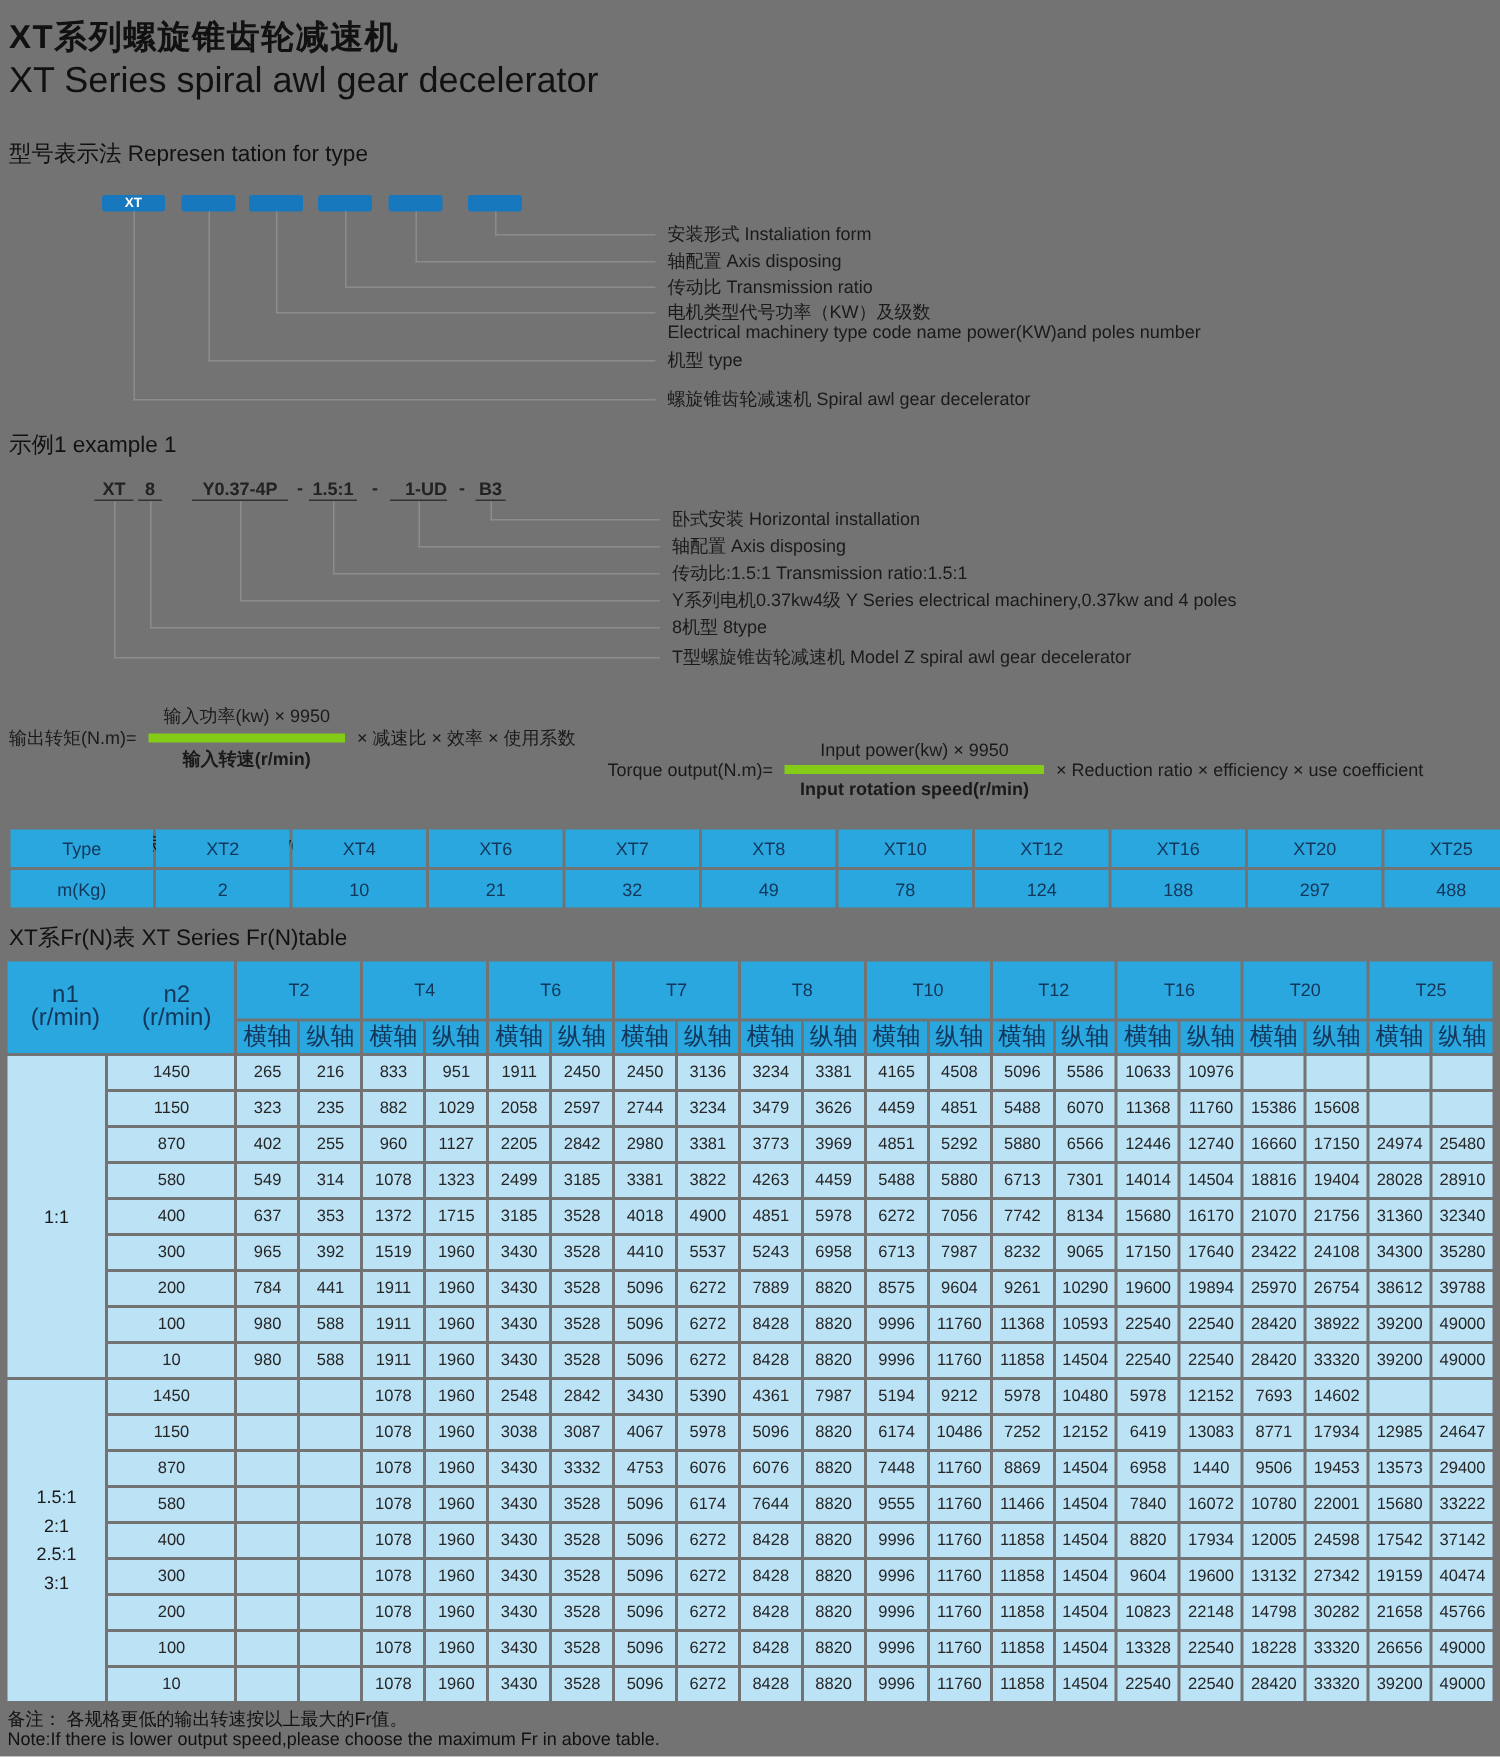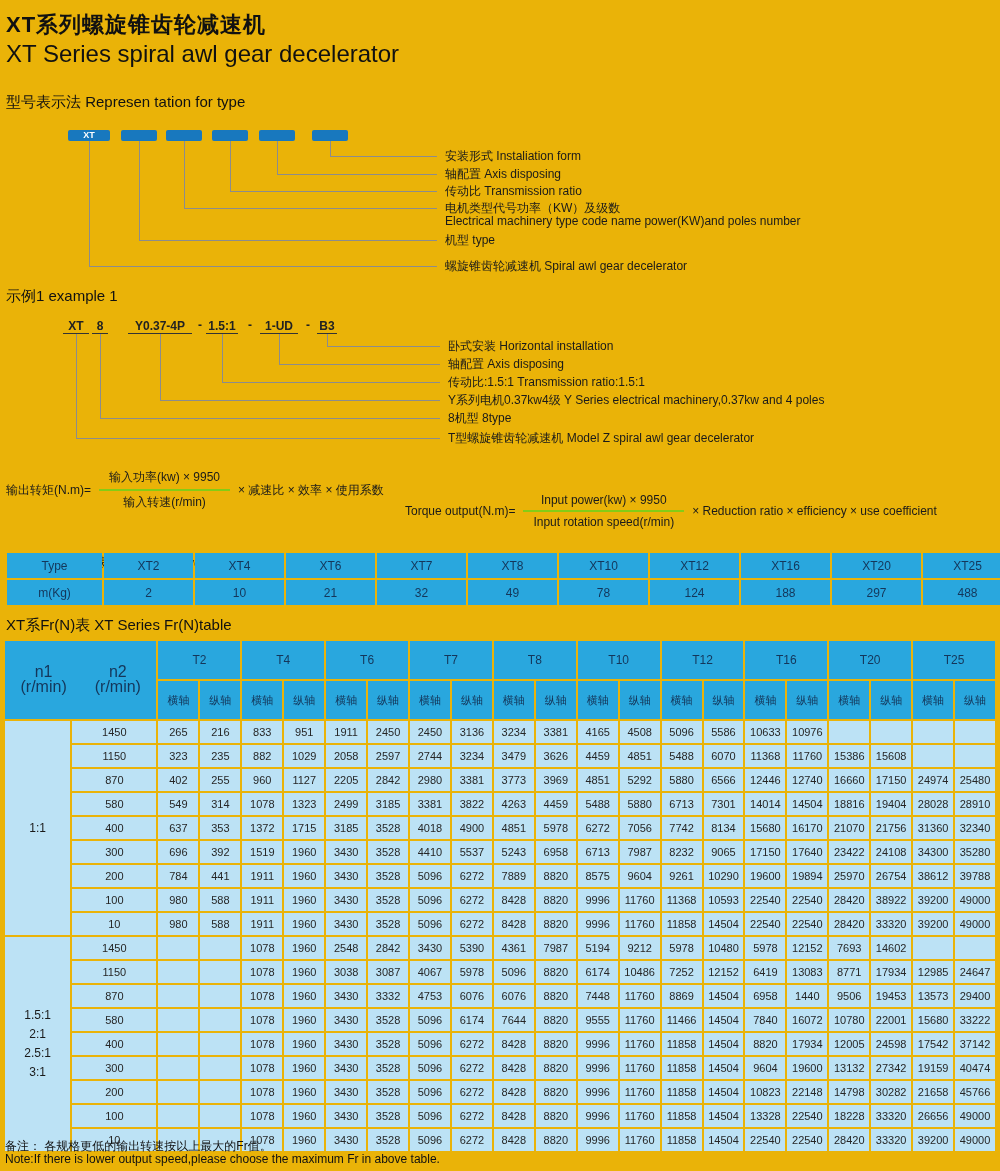--- a/index.html
+++ b/index.html
@@ -5,21 +5,21 @@
   * { margin: 0; padding: 0; box-sizing: border-box; }
   html, body { background: #fff; }
   body {
     font-family: "Liberation Sans", "DejaVu Sans", sans-serif;
     color: #111;
   }
   #page {
     position: relative;
     width: 1000px;
     height: 1171px;
-    background: #eab308;
+    background: #737373;
     overflow: hidden;
   }
   .abs { position: absolute; }
   .title-zh { left: 6px; top: 10px; font-size: 22px; font-weight: bold; letter-spacing: 1px; }
   .title-en { left: 6px; top: 40px; font-size: 24px; font-weight: 500; }
   .sec-head { font-size: 15px; color: #111; }
   .prewrap { white-space: pre-line; }
 
   
   .tbox {
@@ -38,38 +38,38 @@
   .code-seg {
     position: absolute; top: 320px; height: 14px; font-size: 12px; font-weight: bold;
     text-align: center; border-bottom: 1px solid #333; line-height: 13px; color: #222;
   }
   .code-dash { position: absolute; top: 318px; font-size: 12px; font-weight: bold; color: #222; }
 
   
   .formula-row { position: absolute; display: flex; align-items: center; font-size: 12px; color: #1a1a1a; }
   .frac { text-align: center; margin: 0 8px; }
   .frac .num { padding: 1px 10px 3px 10px; }
-  .frac .den { padding: 3px 10px 1px 10px; border-top: 2px solid #84cc16; }
+  .frac .den { padding: 3px 10px 1px 10px; border-top: 6px solid #84cc16; font-weight: bold; }
 
   
   table { border-collapse: separate; border-spacing: 2px; table-layout: fixed; }
   th, td { overflow: hidden; }
 
   .wtable { position: absolute; left: 5px; top: 551px; width: 990px; }
   .wtable th, .wtable td {
     background: #29A7DE; color: #14365A; font-size: 12px; font-weight: 400;
     text-align: center; height: 25px;
   }
 
   .frtable { position: absolute; left: 3px; top: 639px; width: 994px; }
   .frtable th {
     background: #29A7DE; color: #14365A; font-weight: 400; text-align: center;
   }
   .frtable th.tgroup { font-size: 12px; height: 38px; }
-  .frtable th.axis { font-size: 11px; height: 38px; }
+  .frtable th.axis { font-size: 16px; height: 16px; }
   .frtable th.nhead { font-size: 16px; }
   .frtable td {
     background: #BCE2F5; color: #262626; font-size: 11px; text-align: center; height: 22px;
   }
   .frtable td.group-cell { font-size: 12px; color: #1a1a1a; line-height: 19px; margin-left: 47px; }
   .nhead-inner { display: inline-block; white-space: pre-line; line-height: 15px; margin: 0 14px; }
 
   .note-line { position: absolute; left: 5px; font-size: 12px; color: #111; }
 </style>
 </head>
@@ -108,21 +108,21 @@
 
   <div class="abs sec-head" style="left:6px; top:287px;">示例1 example 1</div>
 
   <div>
     <div class="code-seg" style="left:63px; width:26px;">XT</div>
     <div class="code-seg" style="left:92px; width:16px;">8</div>
     <div class="code-seg" style="left:128px; width:64px;">Y0.37-4P</div>
     <div class="code-dash" style="left:198px;">-</div>
     <div class="code-seg" style="left:206px; width:32px;">1.5:1</div>
     <div class="code-dash" style="left:248px;">-</div>
-    <div class="code-seg" style="left:260px; width:38px;">1-UD</div>
+    <div class="code-seg" style="left:260px; width:38px;text-align:right;">1-UD</div>
     <div class="code-dash" style="left:306px;">-</div>
     <div class="code-seg" style="left:317px; width:20px;">B3</div>
 
     <div class="conn" style="left:327px; top:334px; width:113px; height:13px;"></div>
     <div class="conn" style="left:279px; top:334px; width:161px; height:31px;"></div>
     <div class="conn" style="left:222px; top:334px; width:218px; height:49px;"></div>
     <div class="conn" style="left:160px; top:334px; width:280px; height:67px;"></div>
     <div class="conn" style="left:100px; top:334px; width:340px; height:85px;"></div>
     <div class="conn" style="left:76px; top:334px; width:364px; height:105px;"></div>
 
@@ -379,21 +379,21 @@
           <td>8134</td>
           <td>15680</td>
           <td>16170</td>
           <td>21070</td>
           <td>21756</td>
           <td>31360</td>
           <td>32340</td>
         </tr>
         <tr>
           <td>300</td>
-          <td>696</td>
+          <td>965</td>
           <td>392</td>
           <td>1519</td>
           <td>1960</td>
           <td>3430</td>
           <td>3528</td>
           <td>4410</td>
           <td>5537</td>
           <td>5243</td>
           <td>6958</td>
           <td>6713</td>

